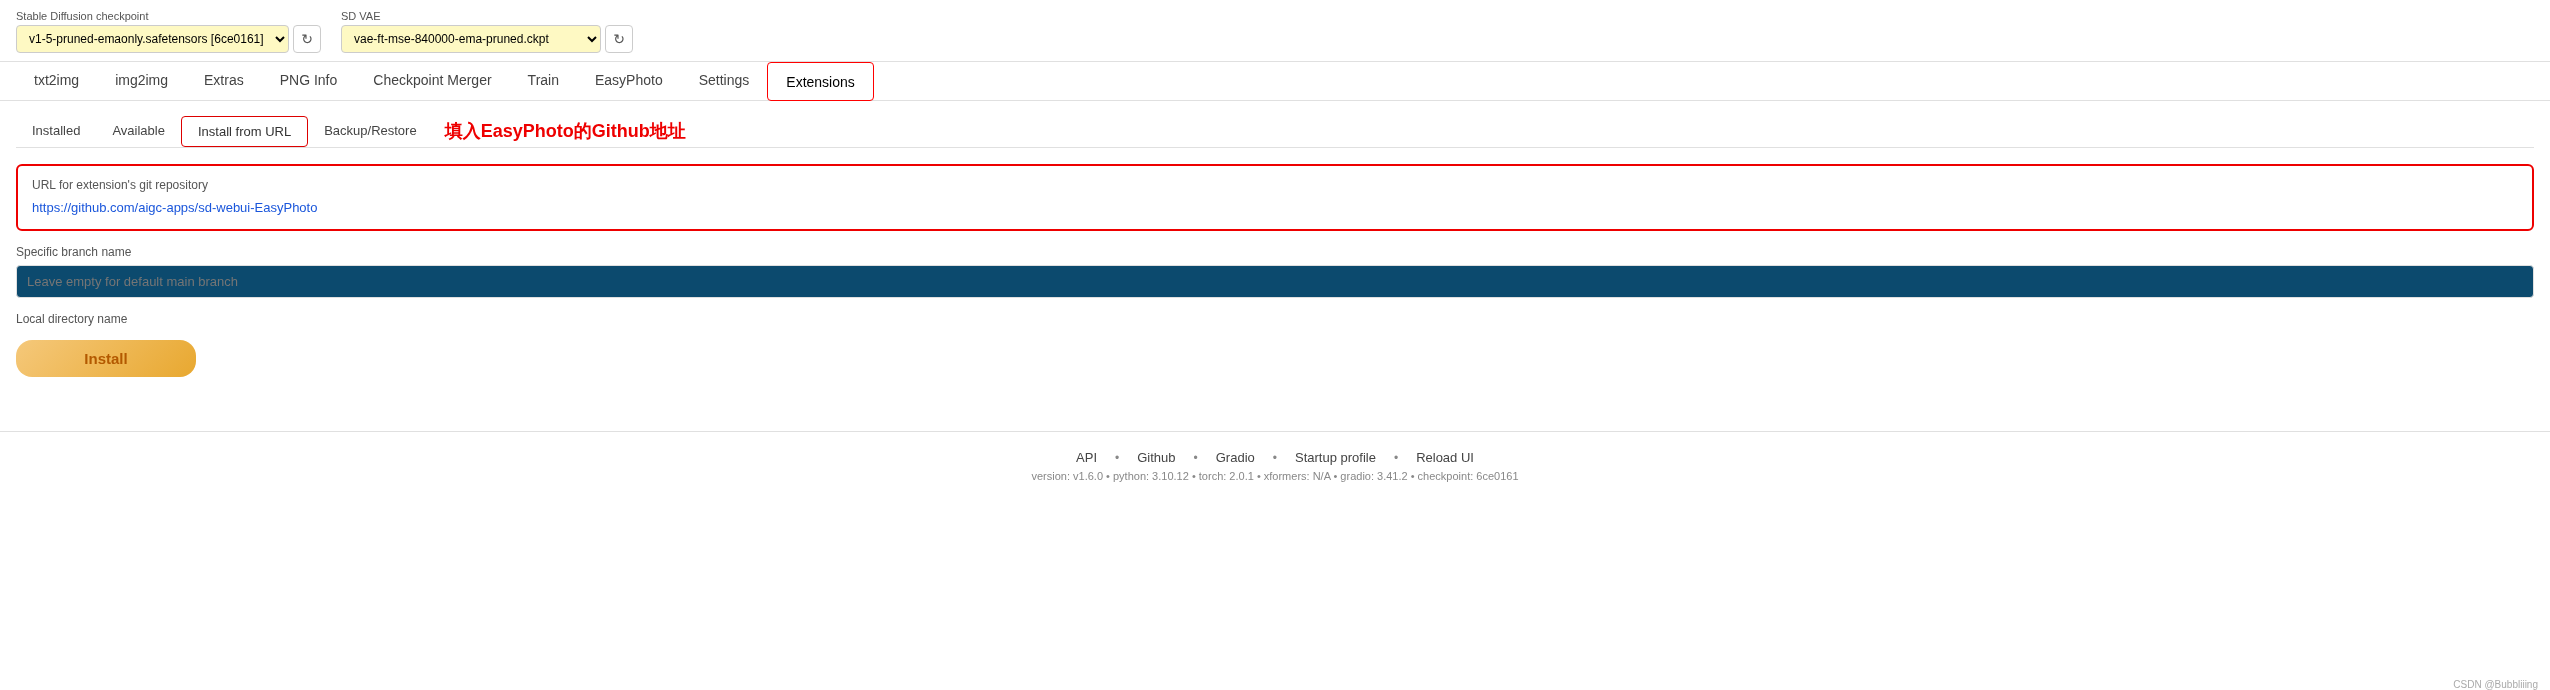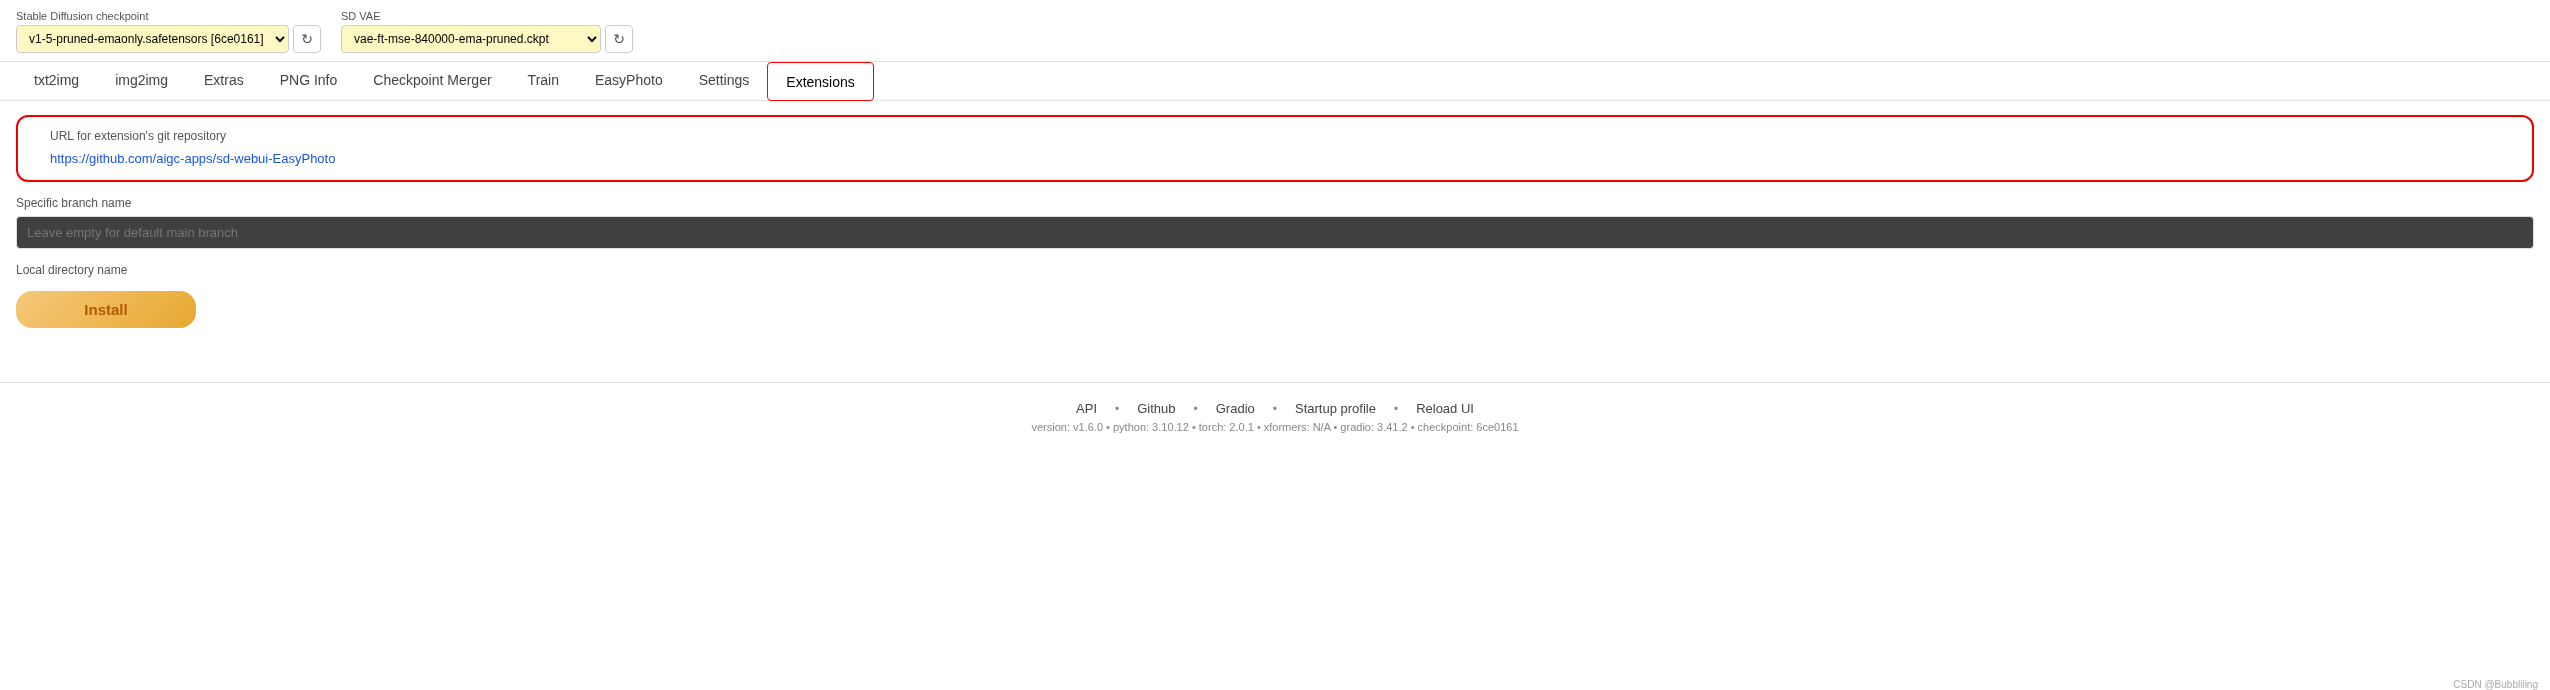--- a/index.html
+++ b/index.html
@@ -119,22 +119,22 @@
     .annotation-text {
       color: #e00;
       font-size: 18px;
       font-weight: bold;
       margin-left: 12px;
       padding: 4px 0;
     }
 
     .form-section {
       border: 2px solid #e00;
-      border-radius: 12px;
-      padding: 12px 32px;
+      border-radius: 6px;
+      padding: 12px 14px;
       margin-bottom: 14px;
     }
 
     .form-section-label {
       font-size: 12px;
       color: #555;
       margin-bottom: 6px;
     }
 
     .text-input {
@@ -158,21 +158,21 @@
     }
 
     .plain-input {
       width: 100%;
       border: 1px solid #e0e0e0;
       border-radius: 4px;
       padding: 8px 10px;
       font-size: 13px;
       color: #999;
       outline: none;
-      background: #404040;
+      background: #0c4a6e;
     }
 
     .install-btn {
       background: linear-gradient(135deg, #f5c87a, #e8a830);
       border: none;
       border-radius: 16px;
       padding: 10px 40px;
       font-size: 15px;
       font-weight: 600;
       color: #b35900;
@@ -257,20 +257,27 @@
   <button class="main-tab">Checkpoint Merger</button>
   <button class="main-tab">Train</button>
   <button class="main-tab">EasyPhoto</button>
   <button class="main-tab">Settings</button>
   <button class="main-tab active boxed">Extensions</button>
 </div>
 
 <div class="content-area">
 
   
+  <div class="sub-tabs">
+    <button class="sub-tab">Installed</button>
+    <button class="sub-tab">Available</button>
+    <button class="sub-tab active">Install from URL</button>
+    <button class="sub-tab">Backup/Restore</button>
+    <span class="annotation-text">填入EasyPhoto的Github地址</span>
+  </div>
 
   
   <div class="form-section">
     <div class="form-section-label">URL for extension's git repository</div>
     <input class="text-input" type="text" value="https://github.com/aigc-apps/sd-webui-EasyPhoto" style="">
   </div>
 
   
   <div class="form-group">
     <div class="form-group-label">Specific branch name</div>

